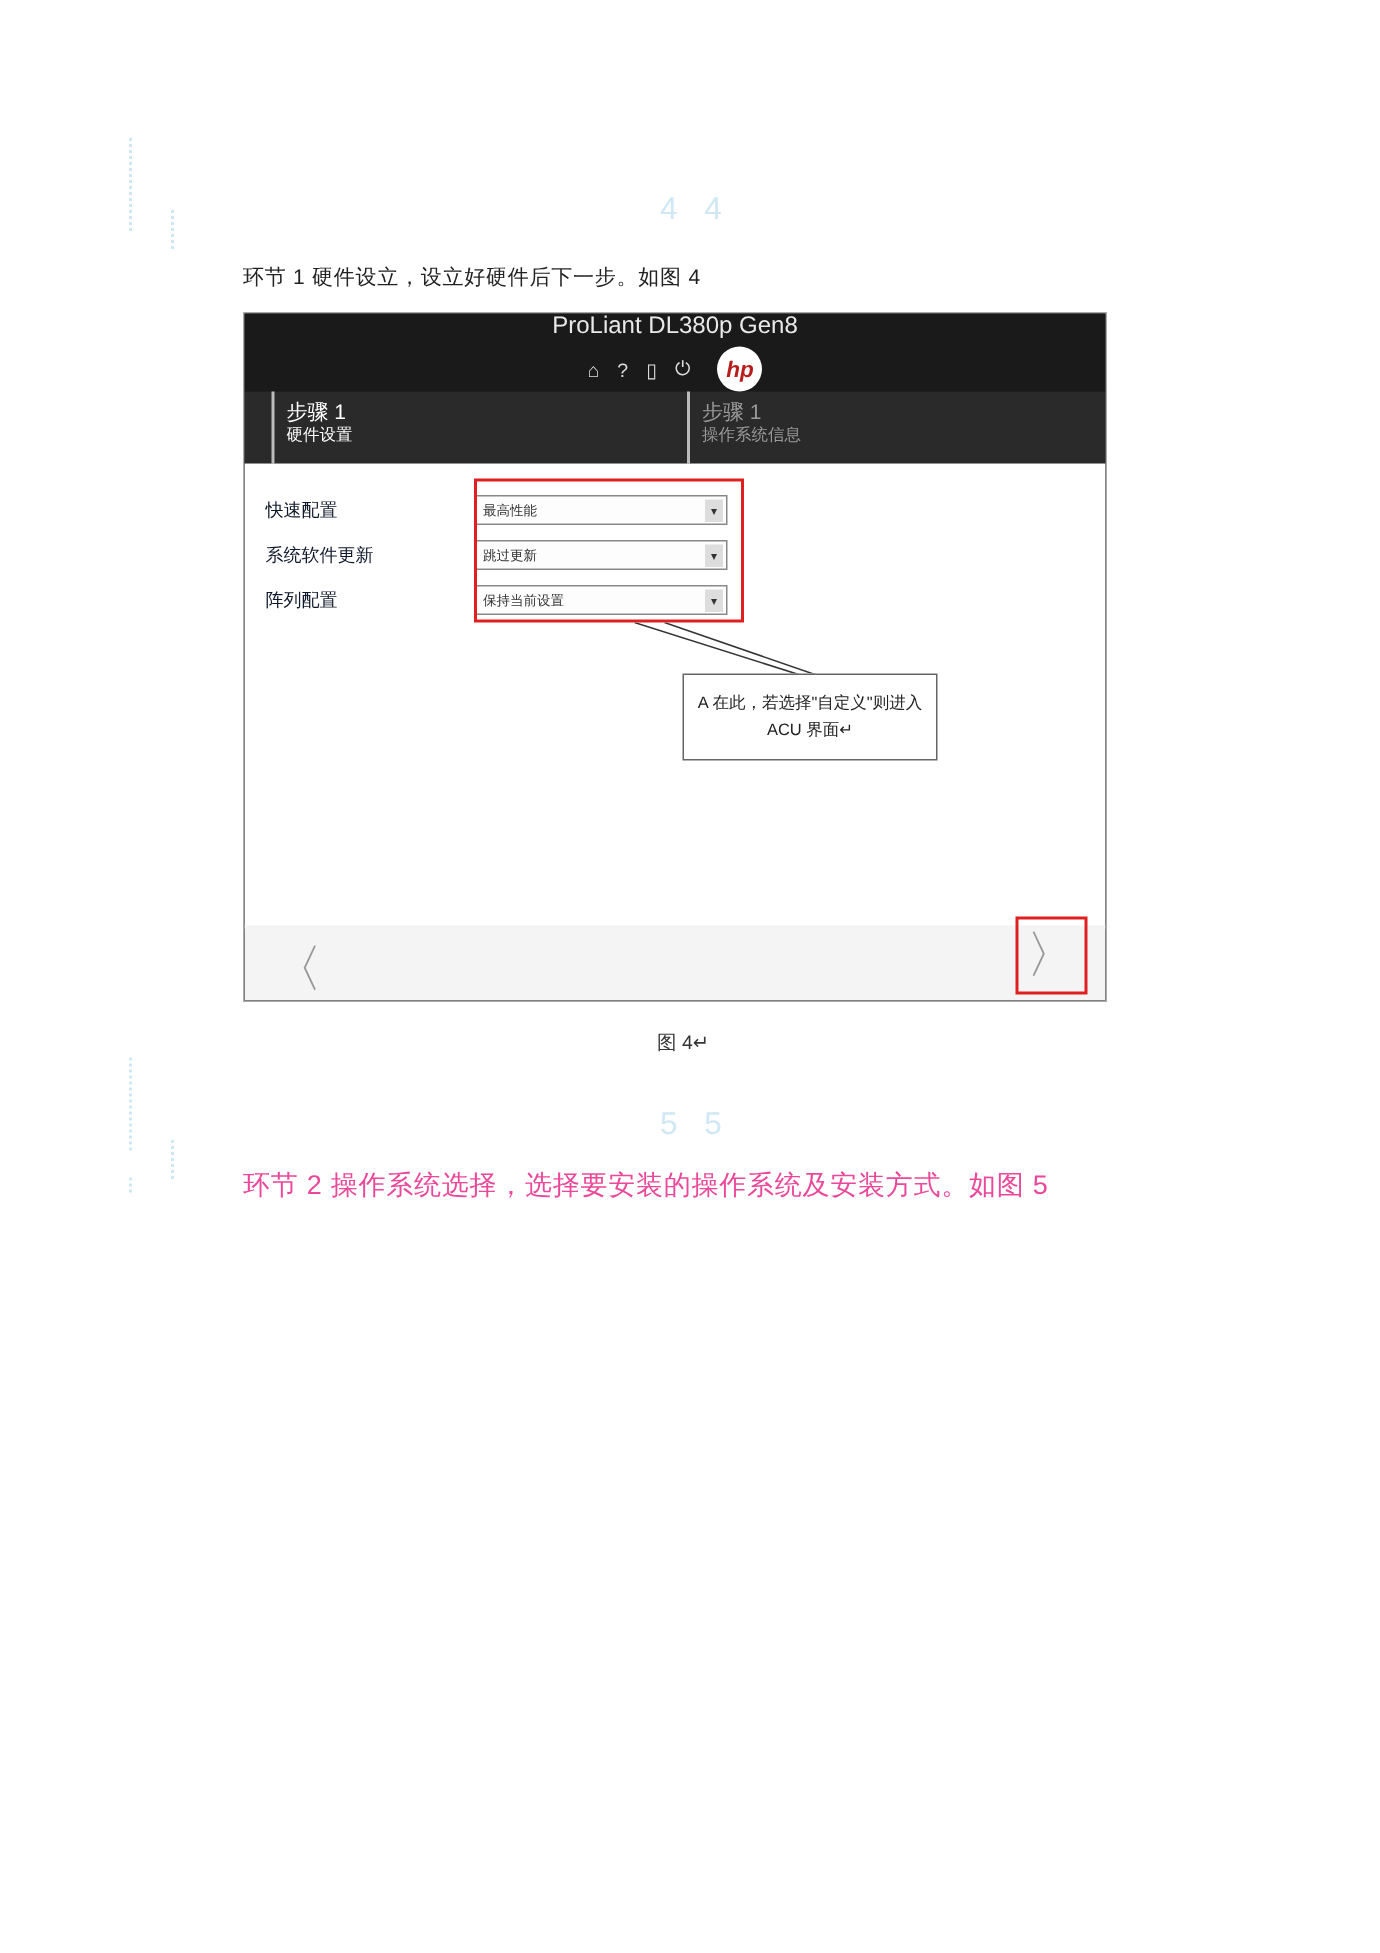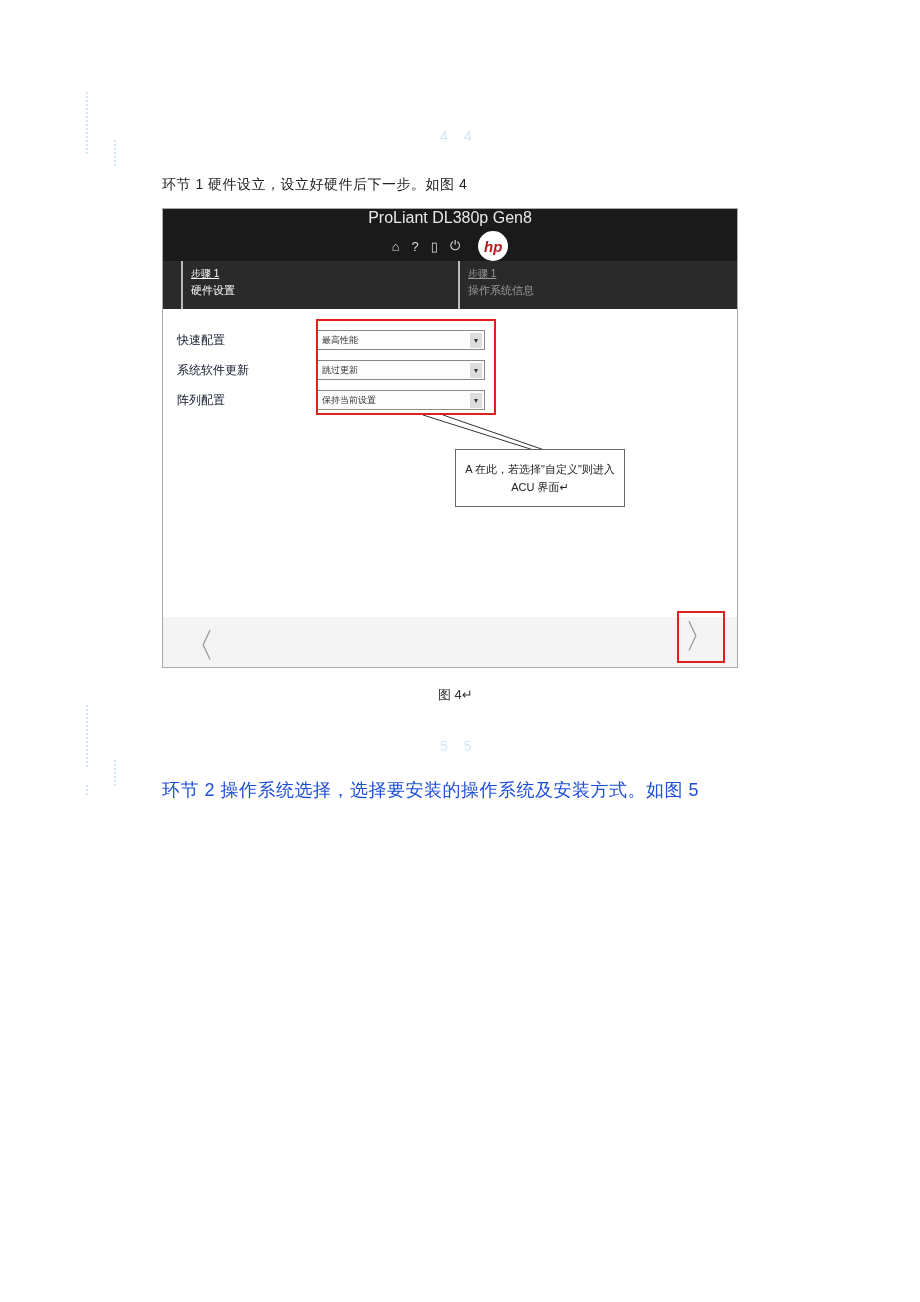--- a/index.html
+++ b/index.html
@@ -17,41 +17,41 @@
   }
   .dotted-margin.m1 { left: 86px; top: 92px; height: 62px; }
   .dotted-margin.m2 { left: 114px; top: 140px; height: 26px; }
   .dotted-margin.m3 { left: 86px; top: 705px; height: 62px; }
   .dotted-margin.m4 { left: 114px; top: 760px; height: 26px; }
   .dotted-margin.m5 { left: 86px; top: 785px; height: 10px; }
 
   .page-num {
     position: absolute;
     color: #d0e8f5;
-    font-size: 14px;
+    font-size: 21px;
     letter-spacing: 6px;
     font-weight: 500;
   }
   .page-num.top { left: 440px; top: 128px; }
   .page-num.bottom { left: 440px; top: 738px; }
 
   .caption-step1 {
     position: absolute;
     left: 162px;
     top: 176px;
     font-size: 14px;
     color: #222;
     letter-spacing: 0.5px;
   }
   .caption-step2 {
     position: absolute;
     left: 162px;
     top: 778px;
     font-size: 18px;
-    color: #1d4ed8;
+    color: #ec4899;
     letter-spacing: 0.5px;
   }
 
   .screenshot {
     position: absolute;
     left: 162px;
     top: 208px;
     width: 576px;
     height: 460px;
     background: #0e0e0e;
@@ -108,21 +108,21 @@
   .step {
     flex: 1;
     border-left: 2px solid #bbb;
     padding: 6px 8px;
     color: #9a9a9a;
     font-size: 10px;
     line-height: 14px;
     margin-left: 8px;
   }
   .step.active { color: #fff; }
-  .step .step-small { font-size: 10px; display: block; text-decoration: underline; }
+  .step .step-small { font-size: 14px; display: block; }
   .step .step-main { font-size: 11px; display: block; margin-top: 2px; }
 
   .body-area {
     position: relative;
     height: 310px;
     background: #fff;
   }
   .form-row {
     display: flex;
     align-items: center;

